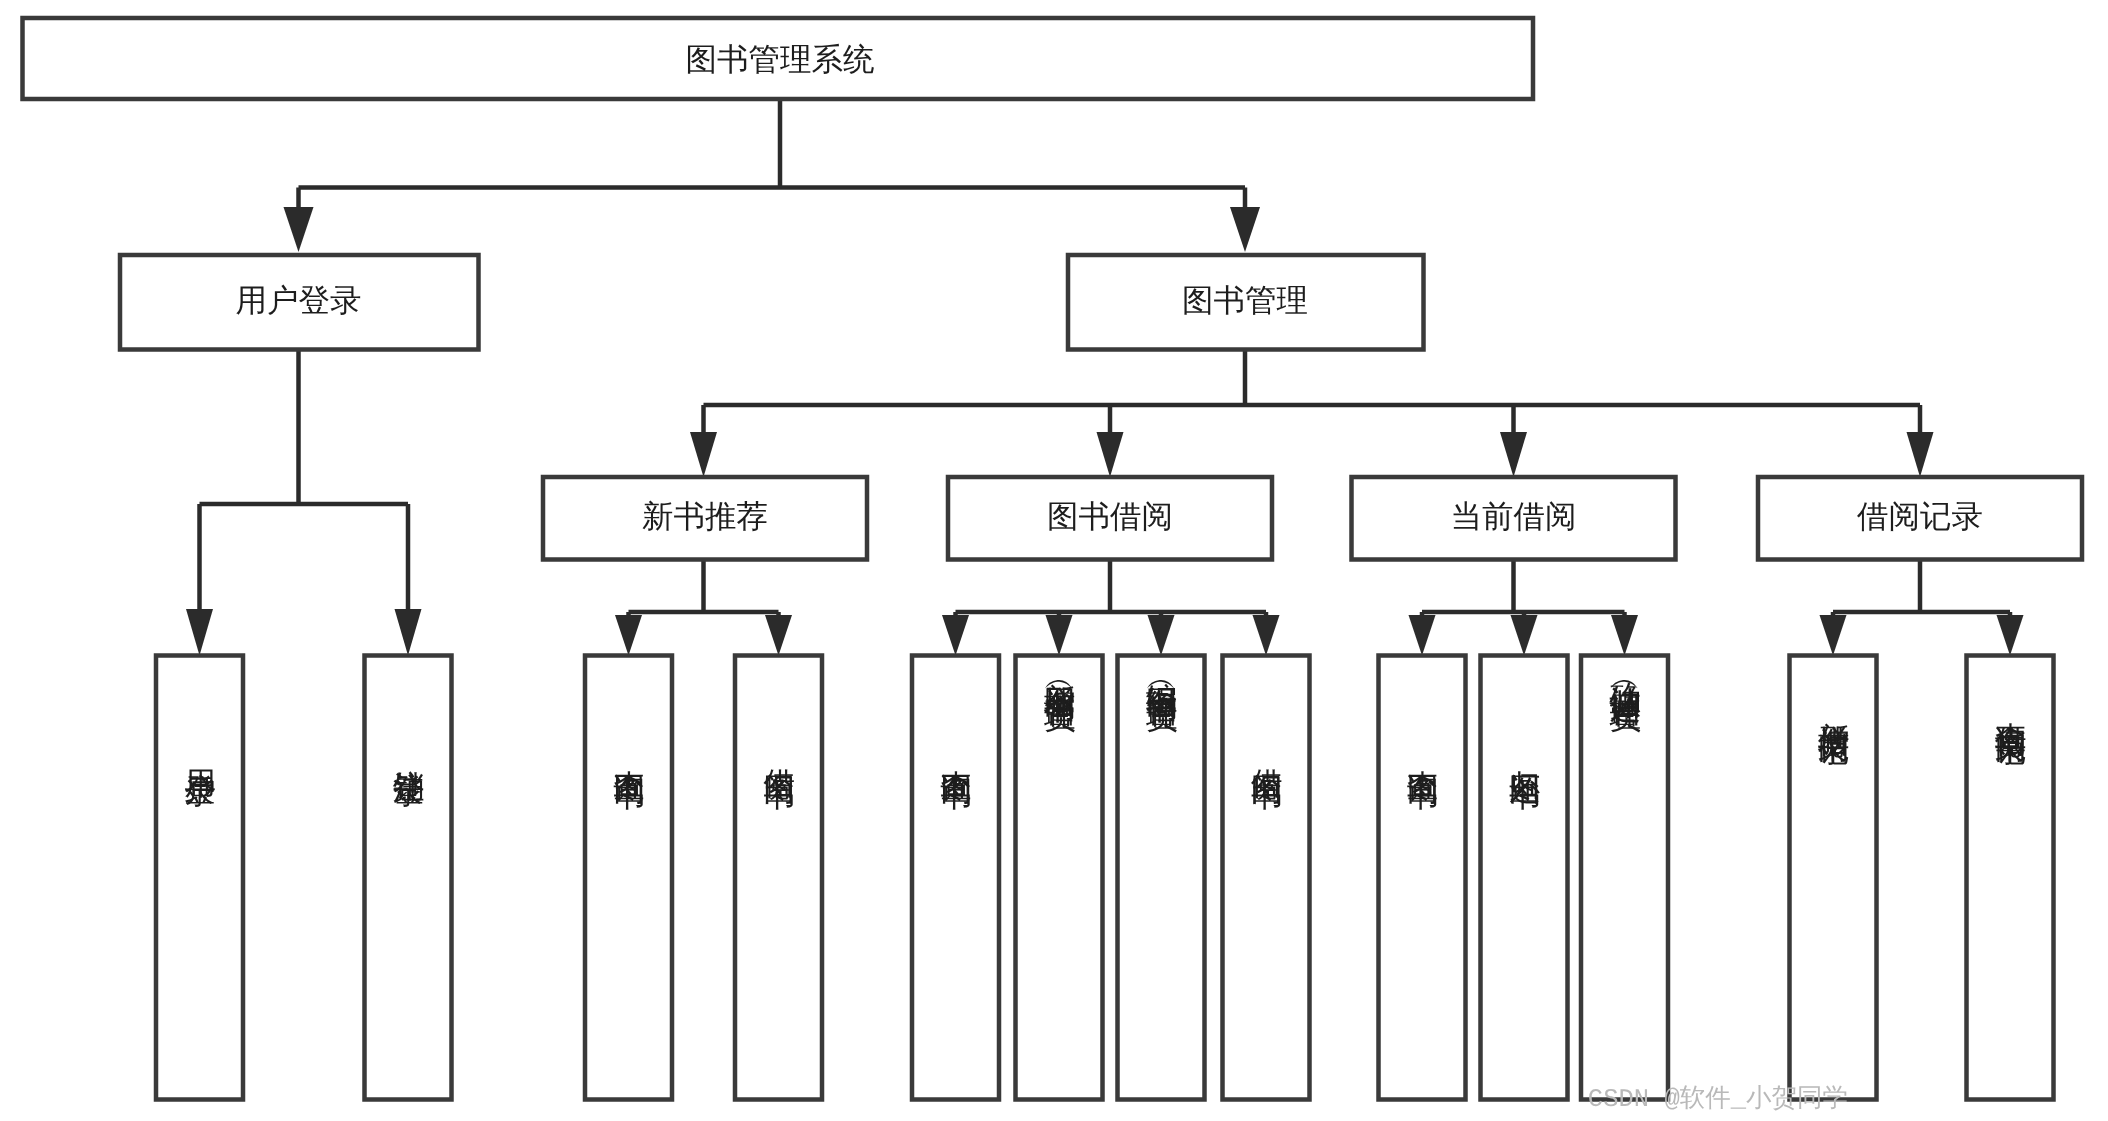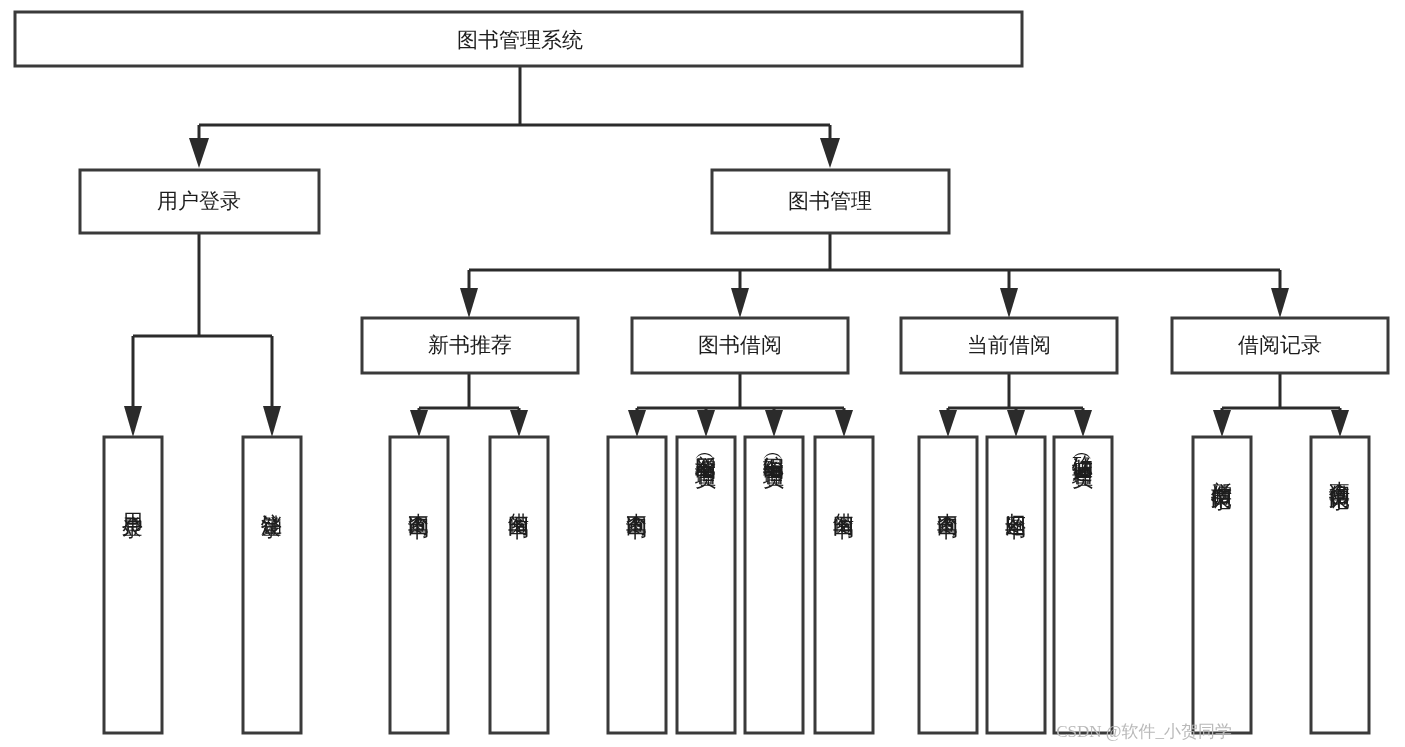--- a/index.html
+++ b/index.html
@@ -54,21 +54,21 @@
     font-size: 21px;
     writing-mode: vertical-rl;
     text-orientation: upright;
     text-anchor: middle;
     letter-spacing: 2px;
   }
   .watermark {
     position: absolute;
     right: 10px;
     bottom: 4px;
-    font-family: Liberation Serif, serif;
+    font-family: Liberation Mono, monospace;
     font-size: 17px;
     color: #b9b9b9;
     white-space: nowrap;
     user-select: none;
   }
 </style>
 </head>
 <body>
 
 <div id="diagram-root">

